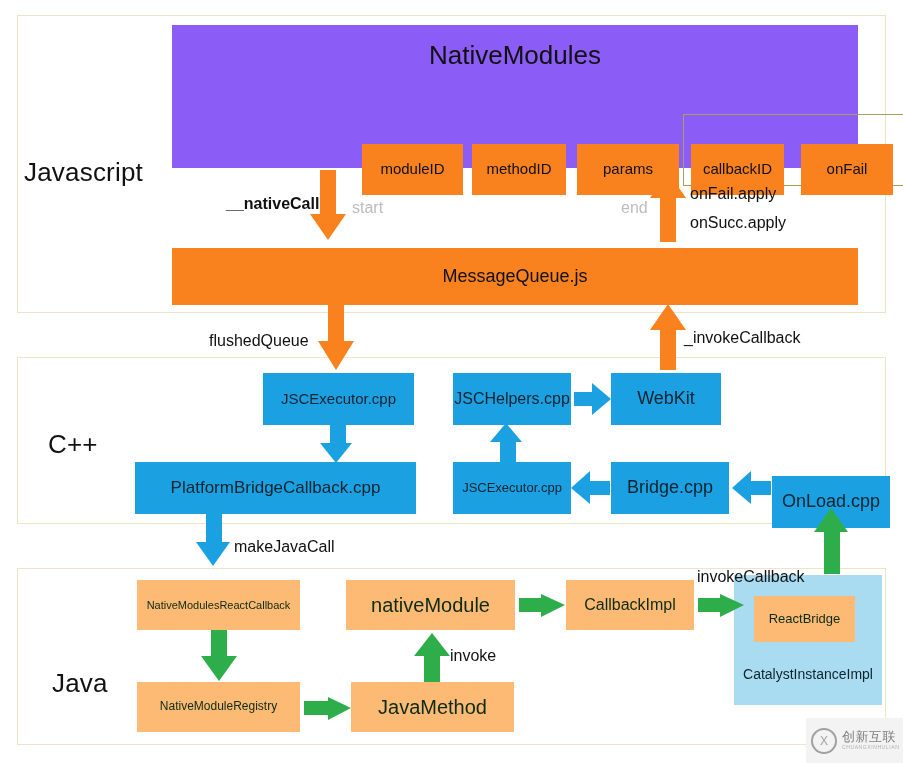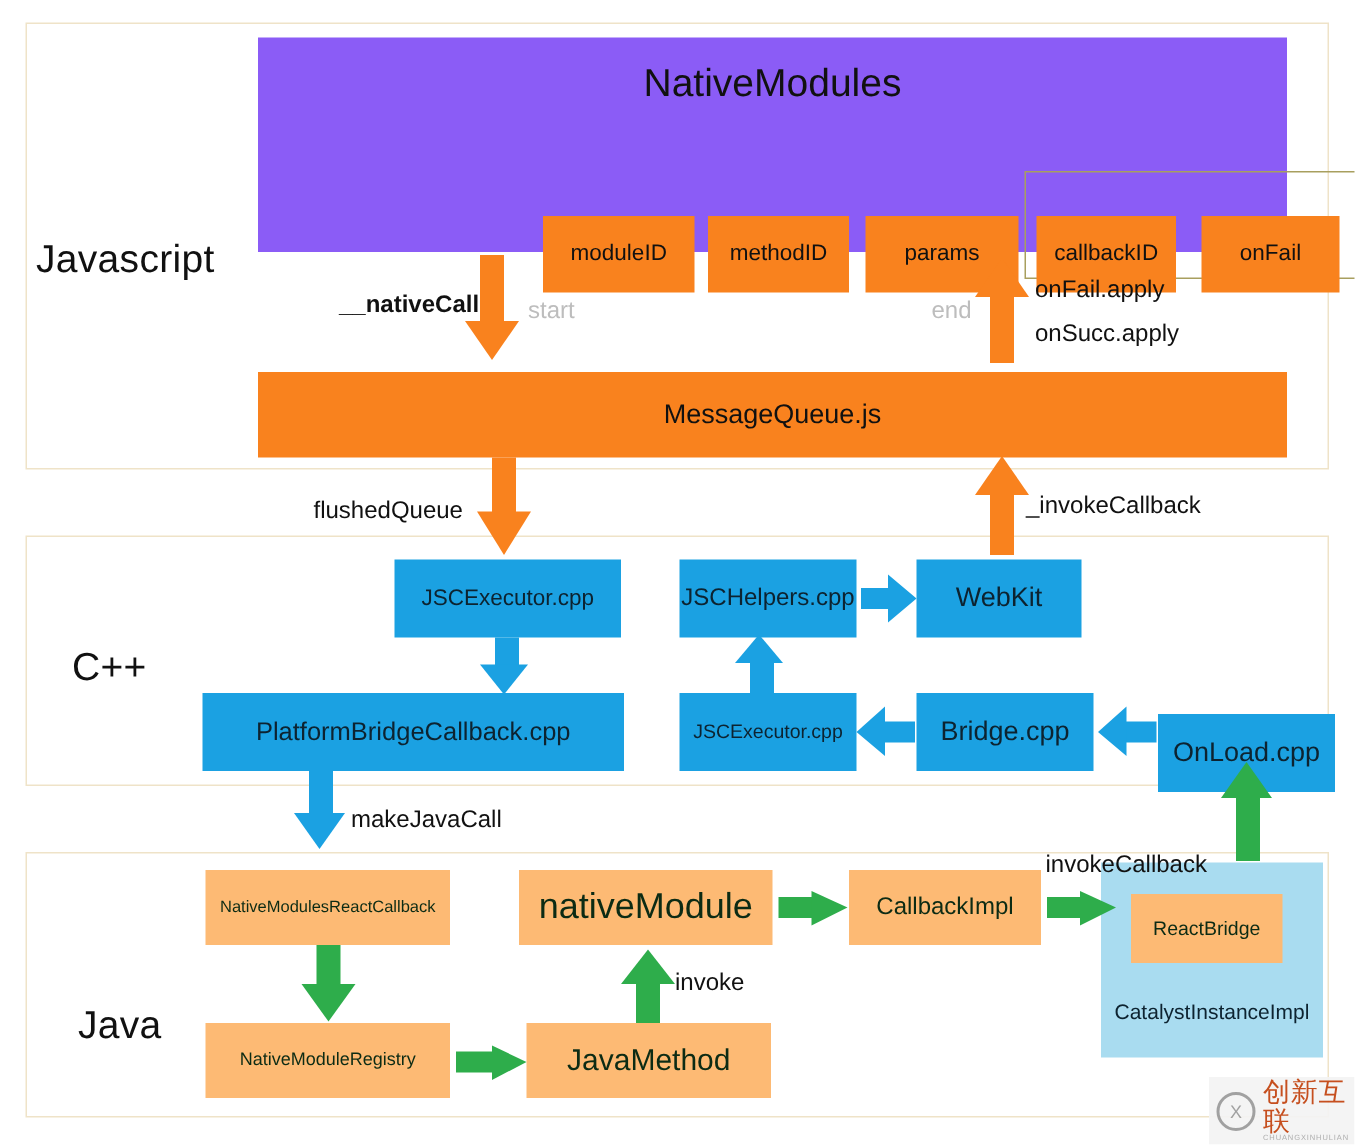--- a/index.html
+++ b/index.html
@@ -57,21 +57,21 @@
   #jscexecutor-bot span{font-size:13px;}
   #bridge{left:611px;top:462px;width:118px;height:52px;}
   #bridge span{font-size:18px;}
   #onload{left:772px;top:476px;width:118px;height:52px;}
   #onload span{font-size:18px;}
 
   
   #nmreactcallback{left:137px;top:580px;width:163px;height:50px;}
   #nmreactcallback span{font-size:11px;}
   #nativemodule{left:346px;top:580px;width:169px;height:50px;}
-  #nativemodule span{font-size:24px;}
+  #nativemodule span{font-size:20px;}
   #callbackimpl{left:566px;top:580px;width:128px;height:50px;}
   #callbackimpl span{font-size:16px;}
   #catalyst{left:734px;top:575px;width:148px;height:130px;
             display:block;}
   #reactbridge{position:absolute;left:20px;top:21px;width:101px;height:46px;}
   #reactbridge span{font-size:13px;}
   #catalyst-label{position:absolute;left:0;top:92px;width:148px;text-align:center;
                   font-size:14px;color:#0d2330;}
   #nmregistry{left:137px;top:682px;width:163px;height:50px;}
   #nmregistry span{font-size:12px;}
@@ -93,21 +93,21 @@
   #t-invoke     {left:450px;top:647px;}
 
   
   #watermark{position:absolute;left:806px;top:718px;width:97px;height:45px;
              background:#f3f3f3;display:flex;align-items:center;gap:5px;padding-left:5px;
              box-sizing:border-box;opacity:.92;}
   #wm-mark{width:22px;height:22px;border:2px solid #9a9a9a;border-radius:50%;
            display:flex;align-items:center;justify-content:center;
            font-size:12px;color:#9a9a9a;flex:none;}
   #wm-text{display:flex;flex-direction:column;line-height:1.05;}
-  #wm-cn{font-size:18px;color:#c2410c;letter-spacing:.5px;}
+  #wm-cn{font-size:13px;color:#737373;letter-spacing:.5px;font-family:Liberation Mono, monospace;}
   #wm-en{font-size:5px;color:#a8a8a8;letter-spacing:.6px;}
 
   svg.arrows{position:absolute;left:0;top:0;pointer-events:none;}
 </style>
 </head>
 <body>
 
 <div class="section" id="sec-js"></div>
 <div class="section" id="sec-cpp"></div>
 <div class="section" id="sec-java"></div>

